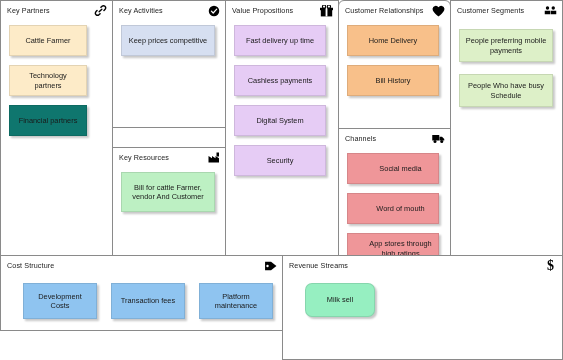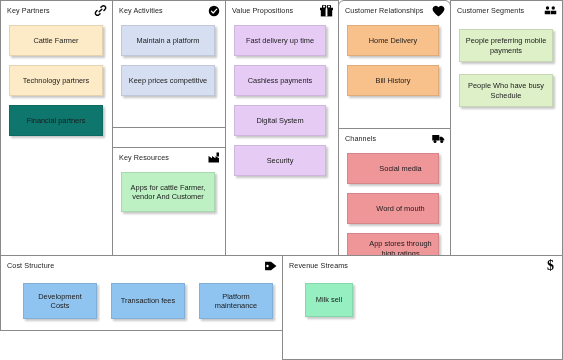--- a/index.html
+++ b/index.html
@@ -83,30 +83,30 @@
     text-align: center;
     font-size: 7.4px;
     line-height: 9.5px;
     color: #1a1a1a;
     padding: 3px 5px;
     min-height: 30px;
   }
   .card.tall { min-height: 34px; }
 
   
-  .col-partners .card   { width: 94px; height: 31px; }
+  .col-partners .card   { width: 78px; height: 31px; }
   .col-activities .card { width: 94px; height: 31px; }
   .col-resources .card  { width: 94px; height: 40px; }
   .col-value .card      { width: 92px; height: 31px; }
   .col-relations .card  { width: 92px; height: 31px; }
   .col-channels .card   { width: 92px; height: 31px; padding-left: 20px; }
   .col-segments .card   { width: 94px; height: 33px; }
 
   .cost-card { width: 74px; height: 36px; }
-  .rev-card  { width: 48px; height: 34px; }
+  .rev-card  { width: 70px; height: 34px; border-radius: 7px; }
 
   
   #blk-partners  { left: 0px;   top: 0px;   width: 113px; height: 256px; }
   #blk-activities{ left: 112px; top: 0px;   width: 114px; height: 128px; }
   #blk-resources { left: 112px; top: 127px; width: 114px; height: 129px; margin-top: 20px; }
   #blk-value     { left: 225px; top: 0px;   width: 114px; height: 256px; }
   #blk-relations { left: 338px; top: 0px;   width: 113px; height: 149px; border-radius: 6px; }
   #blk-channels  { left: 338px; top: 128px; width: 113px; height: 128px; }
   #blk-segments  { left: 450px; top: 0px;   width: 113px; height: 256px; }
   #blk-cost      { left: 0px;   top: 255px; width: 283px; height: 76px; }
@@ -139,37 +139,36 @@
     <div class="block-head">
       <span class="block-title">Key Activities</span>
       <span class="block-icon">
         <svg width="12" height="12" viewBox="0 0 24 24">
           <circle cx="12" cy="12" r="10.5" fill="#000"></circle>
           <path d="M6.8 12.3 L10.4 16 L17.4 8.3" fill="none" stroke="#fff" stroke-width="2.4" stroke-linecap="round" stroke-linejoin="round"></path>
         </svg>
       </span>
     </div>
     <div class="cards col-activities">
-      <div class="card" style="background:#d6dff1">Maintain a platform</div>
       <div class="card" style="background:#d6dff1">Keep prices competitive</div>
     </div>
   </div>
 
   <div class="block" id="blk-resources">
     <div class="block-head">
       <span class="block-title">Key Resources</span>
       <span class="block-icon">
         <svg width="12" height="11" viewBox="0 0 24 22">
           <path d="M1 21 L1 8 L8 12.5 L8 8 L15 12.5 L15 8 L22 12.5 L22 21 Z" fill="#000"></path>
           <rect x="17" y="1" width="5" height="8" fill="#000"></rect>
         </svg>
       </span>
     </div>
     <div class="cards col-resources">
-      <div class="card tall" style="background:#bdf0c3">Apps for  cattle Farmer, vendor And Customer</div>
+      <div class="card tall" style="background:#bdf0c3">Bill for  cattle Farmer, vendor And Customer</div>
     </div>
   </div>
 
   <div class="block" id="blk-value">
     <div class="block-head">
       <span class="block-title">Value Propositions</span>
       <span class="block-icon">
         <svg width="13" height="12" viewBox="0 0 24 22">
           <rect x="1.5" y="8" width="21" height="13" fill="#000"></rect>
           <rect x="0" y="5" width="24" height="4.5" fill="#000"></rect>

